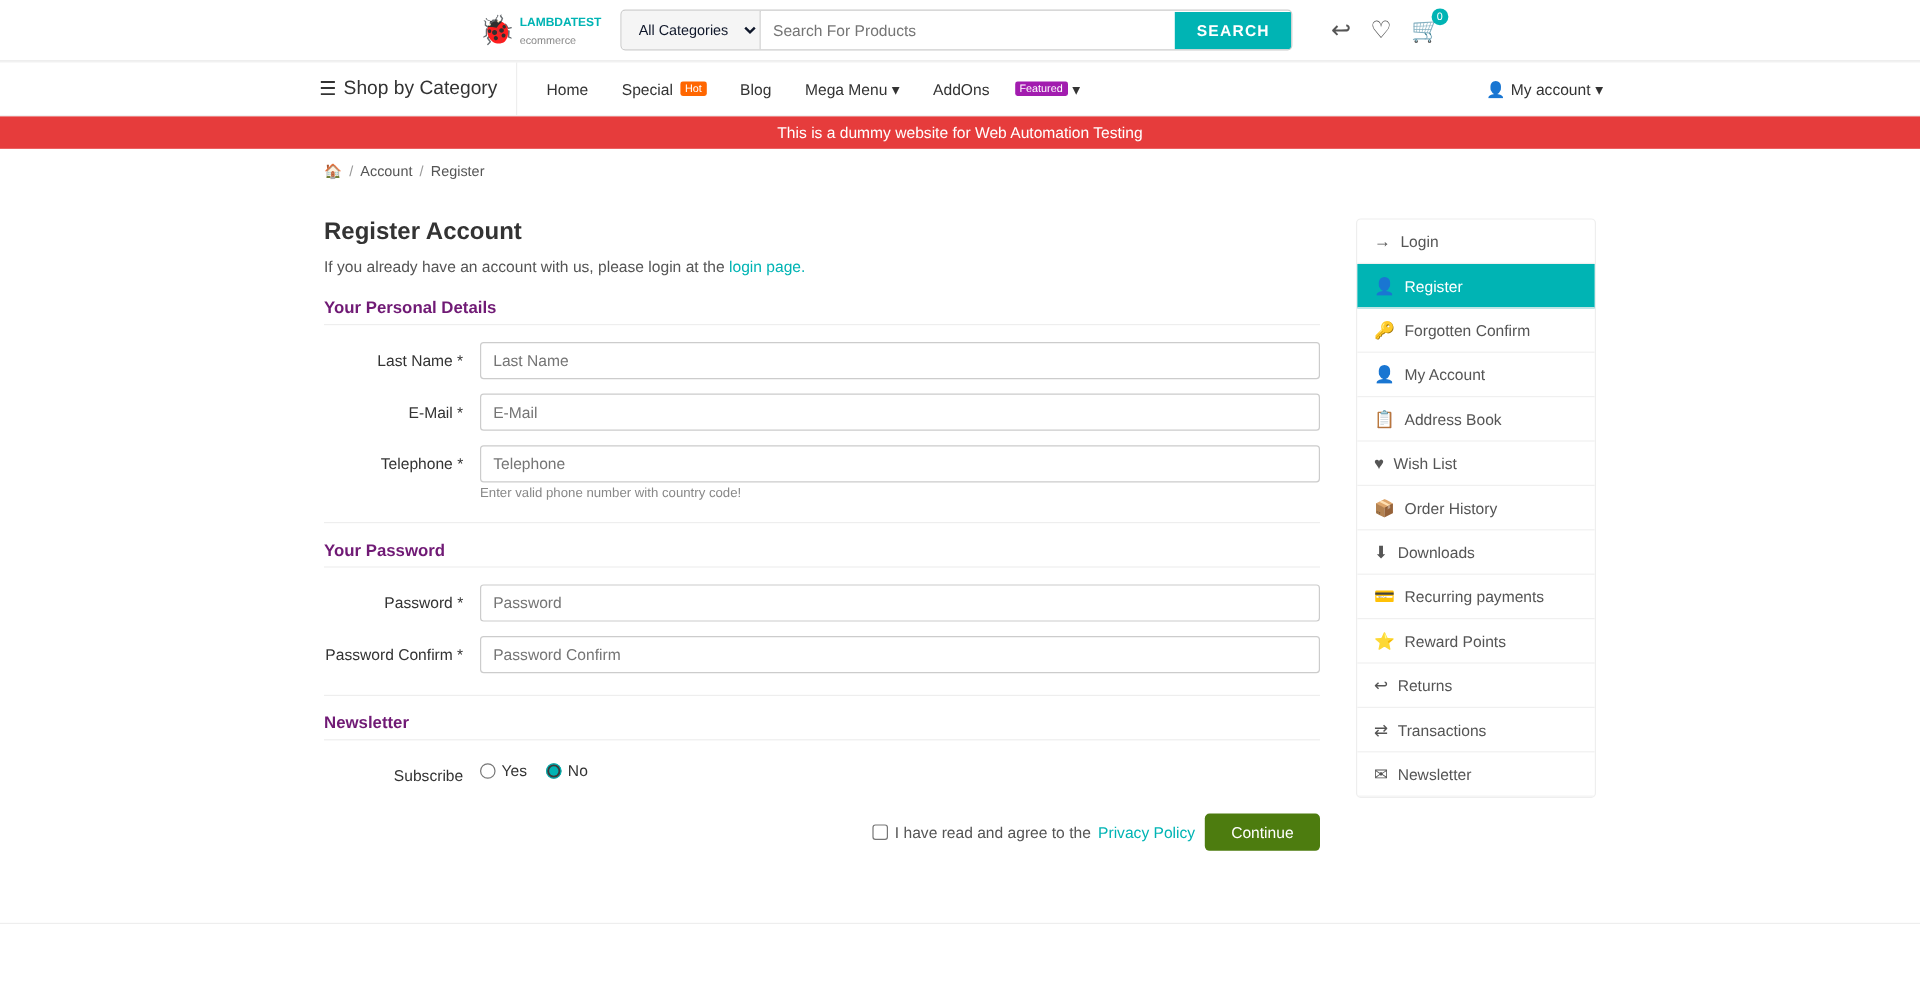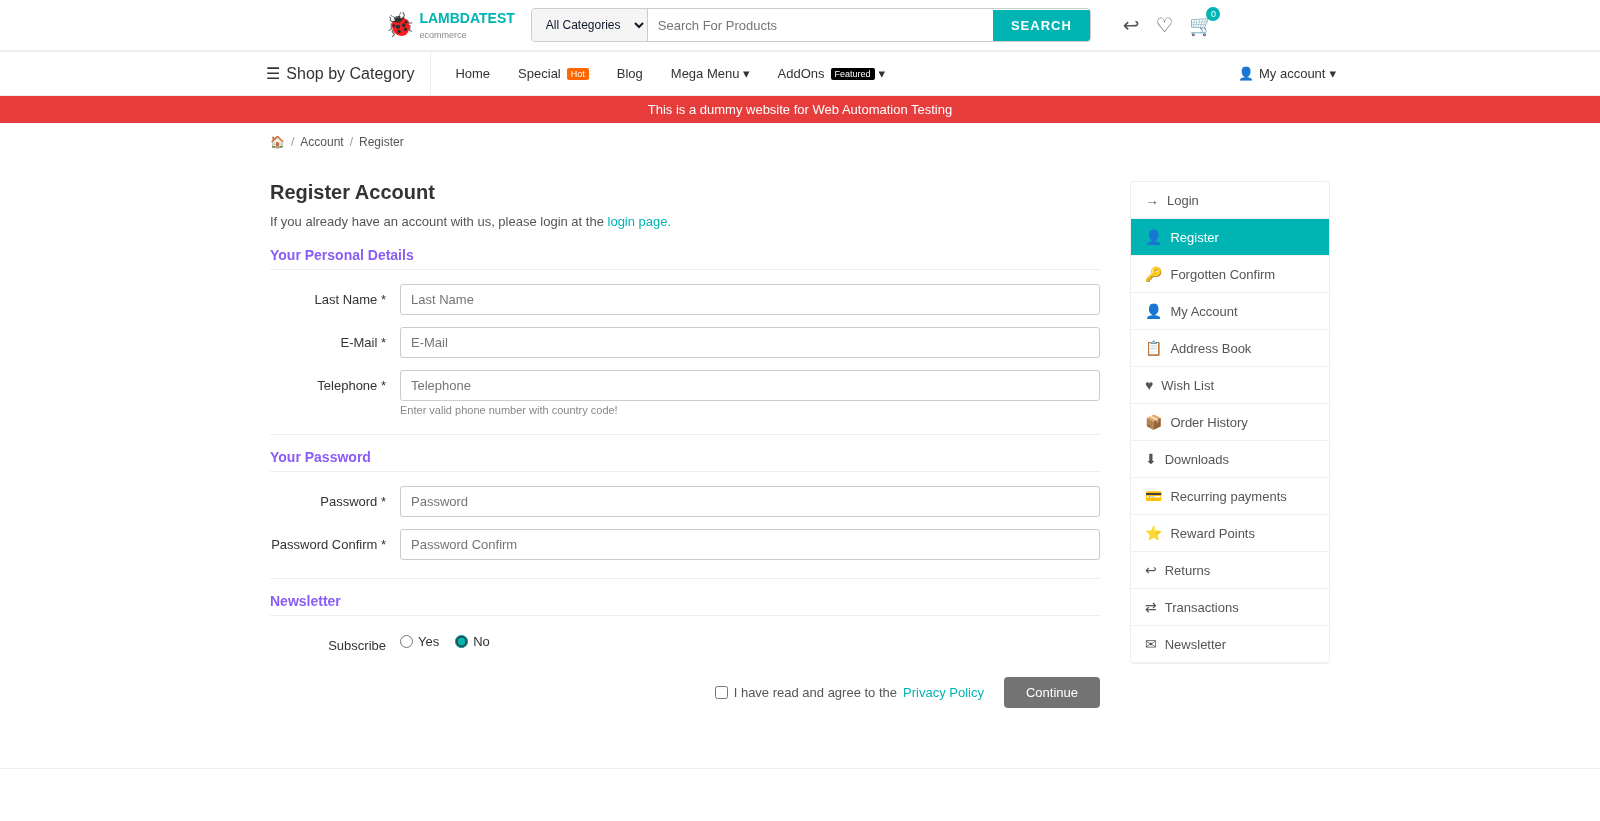--- a/index.html
+++ b/index.html
@@ -16,71 +16,71 @@
     .cart-badge { position: absolute; top: -6px; right: -6px; background: #00b4b4; color: #fff; border-radius: 50%; font-size: 9px; width: 14px; height: 14px; display: flex; align-items: center; justify-content: center; }
 
     
     .nav-bar { background: #fff; border-top: 1px solid #eee; border-bottom: 1px solid #eee; padding: 0 20px; display: flex; align-items: center; justify-content: center; gap: 0; }
     .nav-bar-inner { display: flex; align-items: center; width: 100%; max-width: 1100px; }
     .shop-by-cat { display: flex; align-items: center; gap: 6px; padding: 12px 16px; font-size: 13px; color: #333; cursor: pointer; border-right: 1px solid #eee; }
     .shop-by-cat span { font-size: 16px; }
     .nav-links { display: flex; align-items: center; gap: 0; margin-left: 10px; }
     .nav-link { padding: 12px 14px; font-size: 13px; color: #333; cursor: pointer; text-decoration: none; display: flex; align-items: center; gap: 4px; }
     .special-badge { background: #ff6600; color: #fff; font-size: 9px; padding: 1px 4px; border-radius: 2px; margin-left: 2px; }
-    .featured-badge { background: #000000; color: #fff; font-size: 9px; padding: 1px 4px; border-radius: 2px; margin-left: 2px; }
+    .featured-badge { background: #a21caf; color: #fff; font-size: 9px; padding: 1px 4px; border-radius: 2px; margin-left: 17px; }
     .nav-account { margin-left: auto; display: flex; align-items: center; gap: 4px; padding: 12px 14px; cursor: pointer; font-size: 13px; }
 
     
     .banner { background: #e63c3c; color: #fff; text-align: center; padding: 6px; font-size: 13px; }
 
     
     .breadcrumb { max-width: 1100px; margin: 12px auto; padding: 0 20px; display: flex; align-items: center; gap: 6px; font-size: 12px; color: #555; }
     .breadcrumb a { color: #555; text-decoration: none; }
     .breadcrumb-sep { color: #999; }
 
     
     .main-content { max-width: 1100px; margin: 0 auto; padding: 20px; display: flex; gap: 30px; }
     .form-section { flex: 1; }
     .sidebar-section { width: 200px; min-width: 180px; }
 
     
     .page-title { font-size: 20px; font-weight: bold; color: #333; margin-bottom: 10px; }
     .login-notice { font-size: 13px; color: #555; margin-bottom: 18px; }
     .login-link { color: #00b4b4; text-decoration: none; }
-    .section-title { font-size: 14px; font-weight: bold; color: #8b5cf6; border-bottom: 1px solid #eee; padding-bottom: 6px; margin-bottom: 14px; }
+    .section-title { font-size: 14px; font-weight: bold; color: #701a75; border-bottom: 1px solid #eee; padding-bottom: 6px; margin-bottom: 14px; }
     .form-group { display: flex; align-items: flex-start; margin-bottom: 12px; }
     .form-label { width: 130px; min-width: 130px; font-size: 13px; color: #333; padding-top: 8px; text-align: right; padding-right: 14px; }
     .form-field { flex: 1; }
     .form-field input { width: 100%; border: 1px solid #ccc; border-radius: 3px; padding: 7px 10px; font-size: 13px; color: #555; outline: none; }
     .field-hint { font-size: 11px; color: #888; margin-top: 3px; }
     .section-divider { margin: 18px 0 14px 0; border: none; border-top: 1px solid #eee; }
 
     
     .radio-group { display: flex; align-items: center; gap: 16px; padding-top: 4px; }
     .radio-label { display: flex; align-items: center; gap: 5px; font-size: 13px; color: #333; cursor: pointer; }
     .radio-label input[type=radio] { accent-color: #00b4b4; }
 
     
-    .agree-row { display: flex; align-items: center; justify-content: flex-end; gap: 20px; margin-top: 24px; padding-right: 0; }
+    .agree-row { display: flex; align-items: center; justify-content: flex-end; gap: 8px; margin-top: 24px; padding-right: 0; }
     .agree-label { display: flex; align-items: center; gap: 6px; font-size: 13px; color: #555; }
     .agree-label a { color: #00b4b4; text-decoration: none; }
-    .continue-btn { background: #737373; color: #fff; border: none; border-radius: 4px; padding: 8px 22px; font-size: 13px; cursor: pointer; }
+    .continue-btn { background: #4d7c0f; color: #fff; border: none; border-radius: 4px; padding: 8px 22px; font-size: 13px; cursor: pointer; }
 
     
     .sidebar-menu { border: 1px solid #eee; border-radius: 4px; overflow: hidden; }
     .sidebar-item { display: flex; align-items: center; gap: 8px; padding: 10px 14px; font-size: 13px; color: #555; cursor: pointer; border-bottom: 1px solid #f0f0f0; text-decoration: none; }
     .sidebar-item.active { background: #00b4b4; color: #fff; }
     .sidebar-icon { font-size: 14px; }
 
     
     .footer { text-align: center; padding: 20px; color: #888; font-size: 12px; margin-top: 40px; border-top: 1px solid #eee; }
 
     
     .logo-wrapper { display: flex; align-items: center; gap: 4px; }
-    .logo-lambda { color: #00b4b4; font-size: 14px; font-weight: 900; font-family: Arial, sans-serif; }
+    .logo-lambda { color: #00b4b4; font-size: 10px; font-weight: 900; font-family: Arial, sans-serif; }
     .logo-beetle { font-size: 24px; }
   </style>
 </head>
 <body>
 
 <div class="header">
   <div class="logo-wrapper">
     <span class="logo-beetle">🐞</span>
     <div>
       <span class="logo-lambda">LAMBDATEST</span><br>

